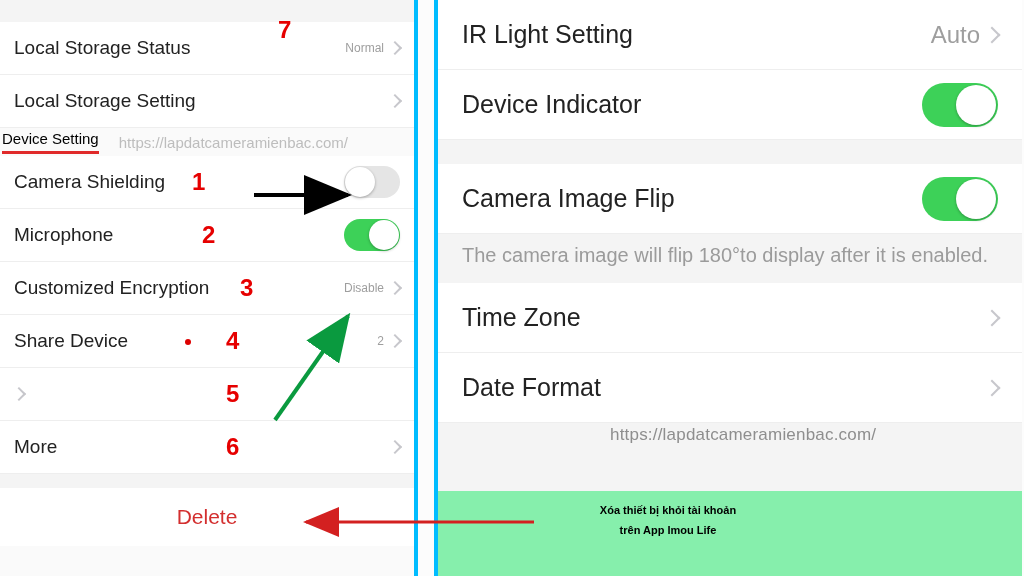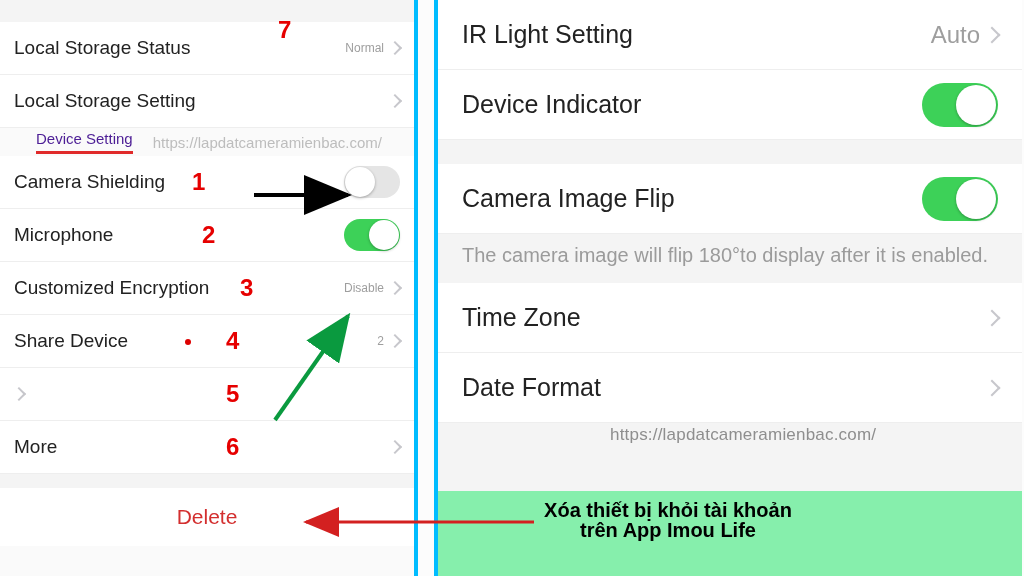--- a/index.html
+++ b/index.html
@@ -55,24 +55,23 @@
   }
   .section-tab {
     display:flex; align-items:center; gap:20px;
     padding: 0 0 0 2px;
     height:28px;
     background:#fafafa;
     font-size:15px;
     color:#9e9e9e;
   }
   .section-tab .active {
-    color:#4c1d95;
+    color:#000000;
     border-bottom:3px solid #e02a2a;
     padding-bottom:4px;
-    margin-left:34px;
   }
   .wm { color:#bdbdbd; font-size:15px; }
   .num {
     position:absolute;
     font-weight:700;
     color:#e60000;
     font-size:24px;
   }
   .toggle {
     width:56px; height:32px; border-radius:16px; position:relative;
@@ -95,21 +94,21 @@
   .hint-right {
     font-size:20px; color:#9b9b9b; background:#f4f4f4;
     padding:10px 24px 16px;
   }
   .wm2 {
     position:absolute; color:#8e8e8e; font-size:17px;
     left:610px; top:425px; letter-spacing:.2px;
   }
   .caption-del {
     position:absolute; left:538px; top:500px;
-    font-size:20px; font-weight:700; color:#000;
+    font-size:11px; font-weight:700; color:#000;
     text-align:center; line-height:20px; width:260px;
   }
   .dot-red {
     width:6px;height:6px;border-radius:50%;background:#d00;
     position:absolute;
   }
   svg.overlay {
     position:absolute; left:0; top:0; width:1024px; height:576px;
     pointer-events:none;
   }

